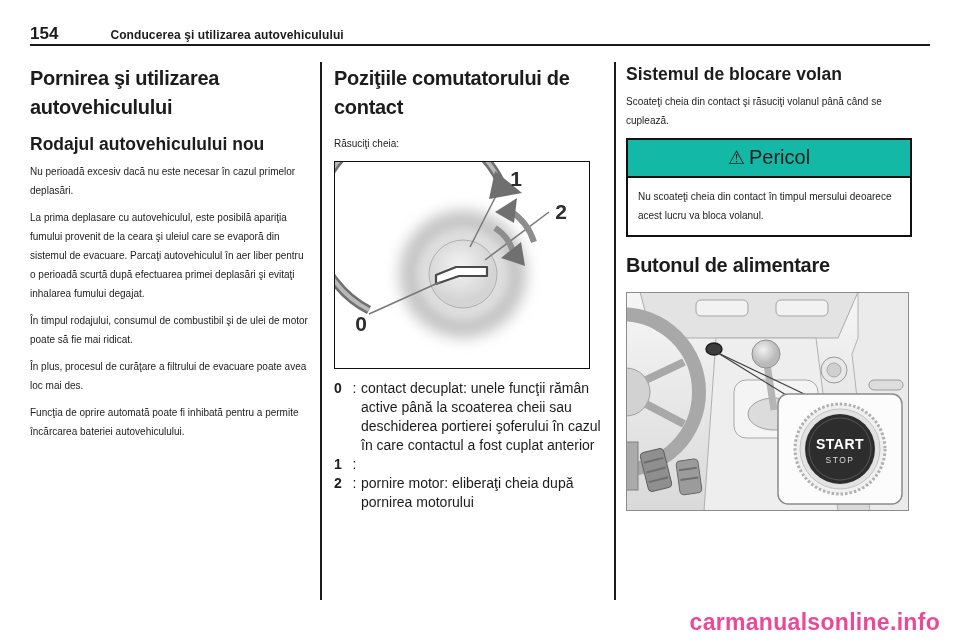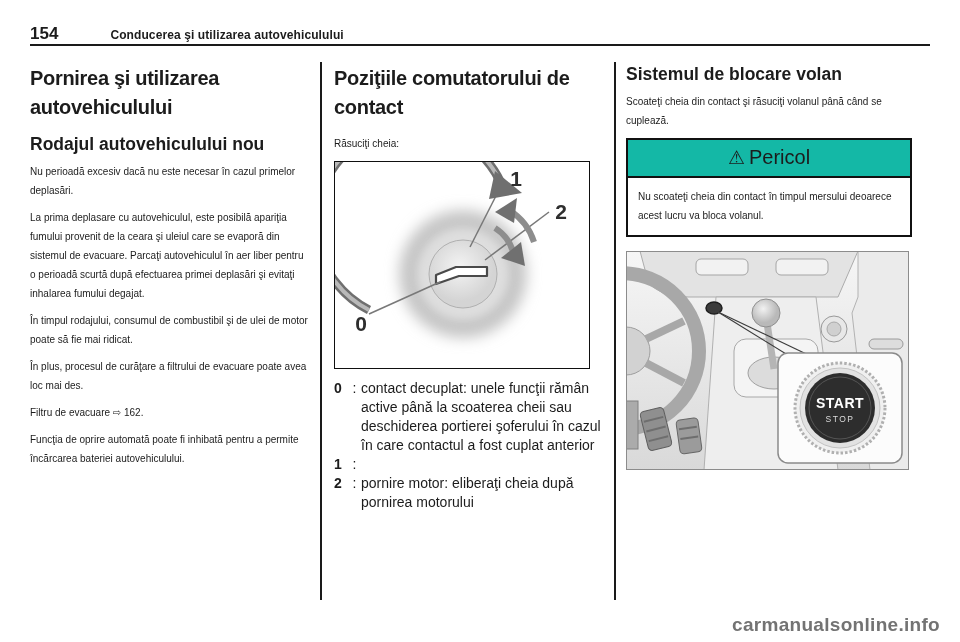--- a/index.html
+++ b/index.html
@@ -71,22 +71,22 @@
   .danger-body { padding: 9px 10px 10px 10px; font-size: 10px; line-height: 19px; }
   .fig2 {
     width: 283px; height: 179px;
     margin: 2px 0 8px 0;
     background: #eee;
   }
   .caption { margin-top: 2px; }
   
   .watermark {
     position: absolute; right: 20px; bottom: 6px;
-    font-size: 19px; font-weight: bold;
-    color: #737373; letter-spacing: 0.3px;
+    font-size: 23px; font-weight: bold;
+    color: #ec4899; letter-spacing: 0.3px;
   }
   svg text { font-family: "Liberation Sans", "DejaVu Sans", sans-serif; }
 </style>
 </head>
 <body>
 
 <div class="page">
 
   <div class="header">
     <span class="page-num">154</span>
@@ -95,21 +95,20 @@
 
   <div class="columns">
 
     <div class="col col1">
       <h1 class="sec">Pornirea şi utilizarea autovehiculului</h1>
       <h2 class="sub">Rodajul autovehiculului nou</h2>
       <p>Nu perioadă excesiv dacă nu este necesar în cazul primelor deplasări.</p>
       <p>La prima deplasare cu autovehiculul, este posibilă apariţia fumului provenit de la ceara şi uleiul care se evaporă din sistemul de evacuare. Parcaţi autovehiculul în aer liber pentru o perioadă scurtă după efectuarea primei deplasări şi evitaţi inhalarea fumului degajat.</p>
       <p>În timpul rodajului, consumul de combustibil şi de ulei de motor poate să fie mai ridicat.</p>
       <p>În plus, procesul de curăţare a filtrului de evacuare poate avea loc mai des.</p>
-      <p class="xref">Filtru de evacuare ⇨ 162.</p>
       <p>Funcţia de oprire automată poate fi inhibată pentru a permite încărcarea bateriei autovehiculului.</p>
     </div>
 
     <div class="vdiv"></div>
 
     <div class="col col2">
       <h1 class="sec">Poziţiile comutatorului de contact</h1>
       <p>Răsuciţi cheia:</p>
 
       <div class="fig1">
@@ -181,20 +180,21 @@
       <h2 class="sub">Sistemul de blocare volan</h2>
       <p>Scoateţi cheia din contact şi răsuciţi volanul până când se cuplează.</p>
 
       <div class="danger">
         <div class="danger-head">
           <span class="tri">⚠</span><span>Pericol</span>
         </div>
         <div class="danger-body">Nu scoateţi cheia din contact în timpul mersului deoarece acest lucru va bloca volanul.</div>
       </div>
 
+      <h1 class="sec">Butonul de alimentare</h1>
 
       <div class="fig2">
         <svg width="283" height="219" viewBox="0 0 283 219">
           <defs>
             <linearGradient id="bg2" x1="0" y1="0" x2="0" y2="1">
               <stop offset="0%" stop-color="#f6f6f6"></stop>
                 <stop offset="100%" stop-color="#d9d9d9"></stop>
             </linearGradient>
             <radialGradient id="knob2" cx="40%" cy="35%">
               <stop offset="0%" stop-color="#f2f2f2"></stop>

